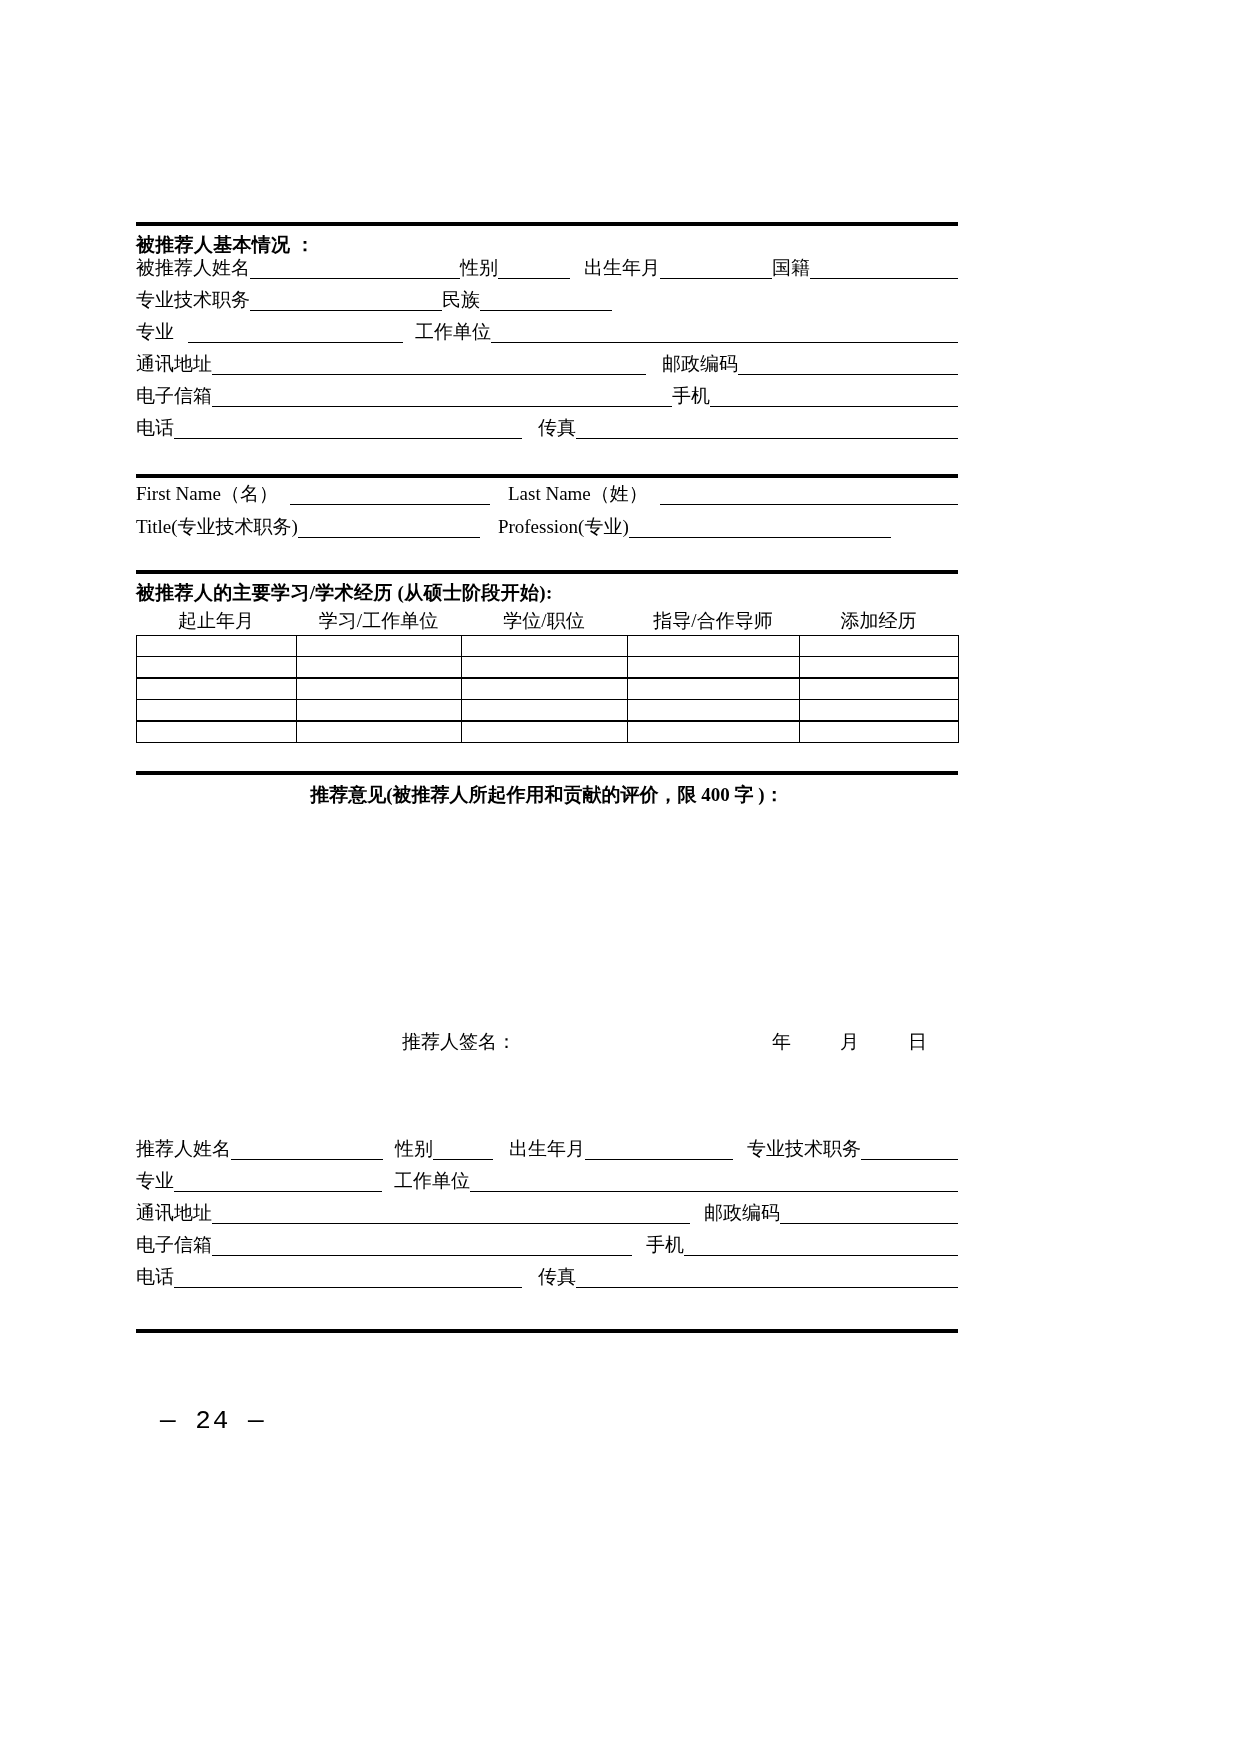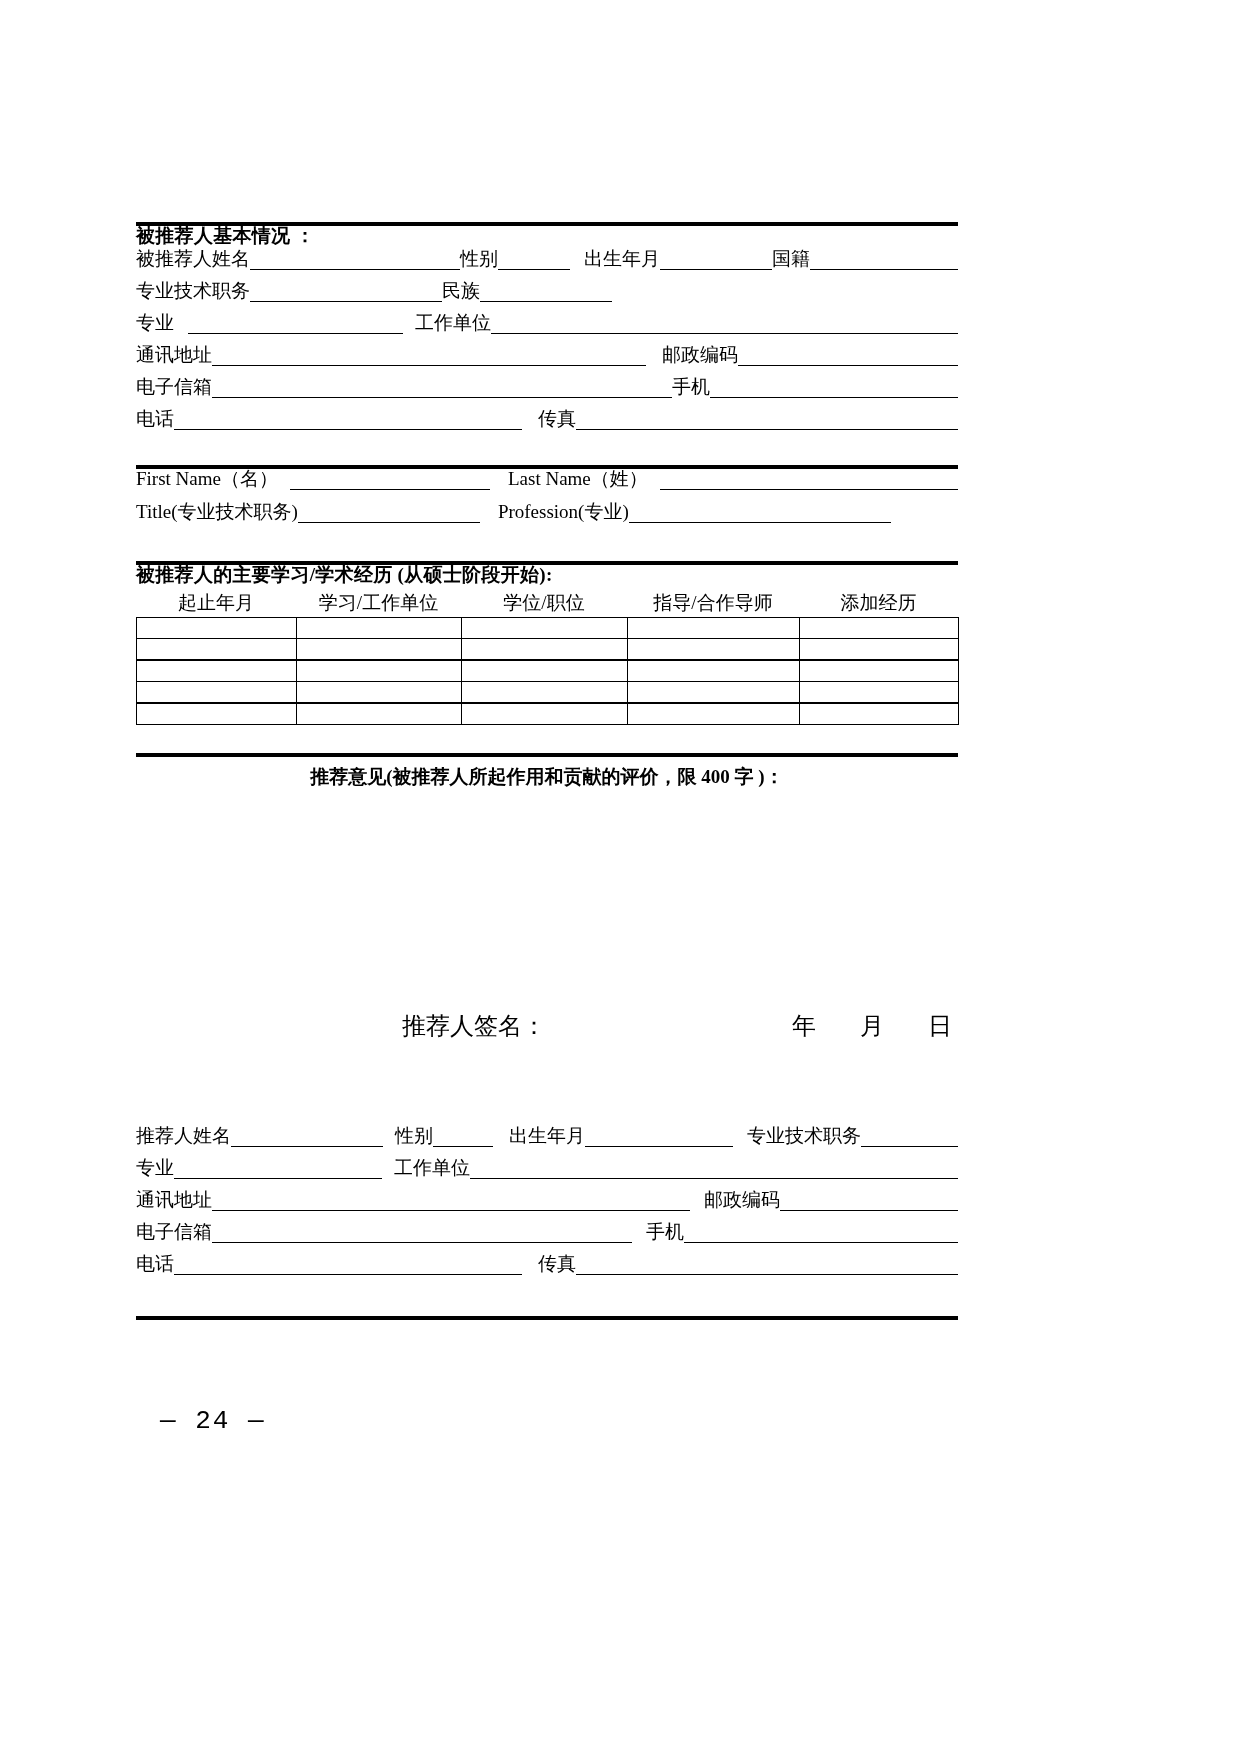--- a/index.html
+++ b/index.html
@@ -36,20 +36,21 @@
     height: 0;
     border-top: 4px solid #000;
     margin: 0;
   }
 
   
   .section-title {
     font-weight: bold;
     font-size: 19px;
     line-height: 1.0;
+    padding-top: 9px;
     padding-bottom: 4px;
     letter-spacing: 0.3px;
     white-space: nowrap;
   }
 
   
   .form-row {
     display: flex;
     font-size: 19px;
     line-height: 1.0;
@@ -71,21 +72,21 @@
   .gap {
     flex: 0 0 auto;
   }
   .spacer {
     flex: 1 1 auto;
   }
 
   
   .en-row {
     display: flex;
-    align-items: flex-start;
+    align-items: center;
     font-size: 19px;
     line-height: 1.0;
     height: 33px;
     white-space: nowrap;
   }
 
   
   .tbl-head {
     display: flex;
     font-size: 19px;
@@ -119,21 +120,21 @@
     padding-top: 10px;
     white-space: nowrap;
     text-align: center;
   }
   .opinion-body {
     height: 228px;
   }
 
   .sign-row {
     display: flex;
-    font-size: 24px;
+    font-size: 19px;
     line-height: 1.0;
     white-space: nowrap;
     padding-left: 266px;
     gap: 28px;
   }
   .sign-ymd {
     display: flex;
   }
   .sign-ymd span {
     display: inline-block;

